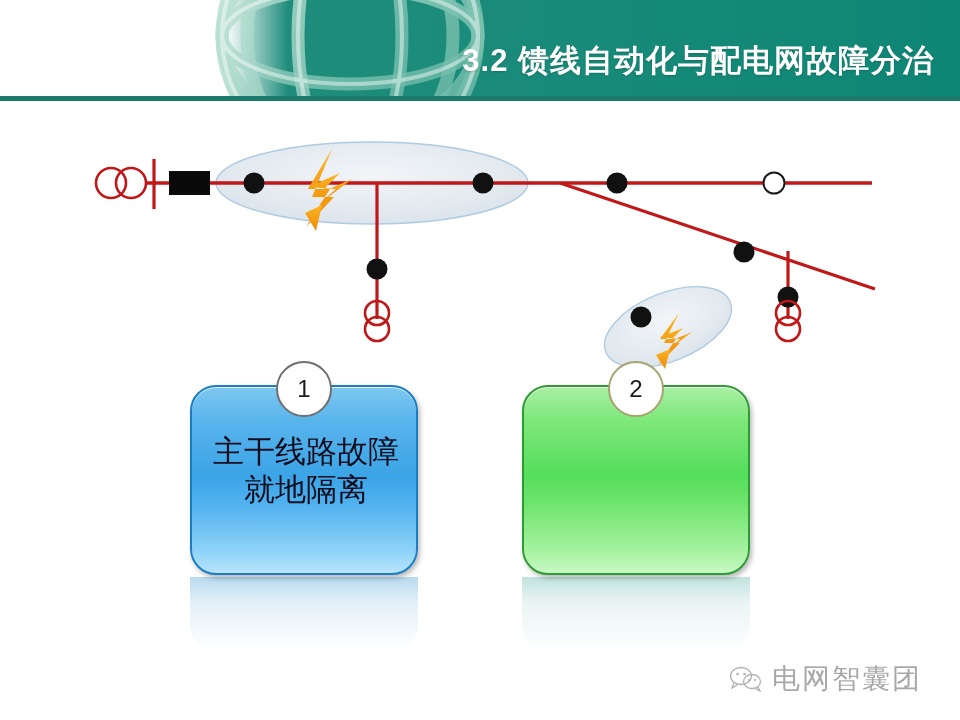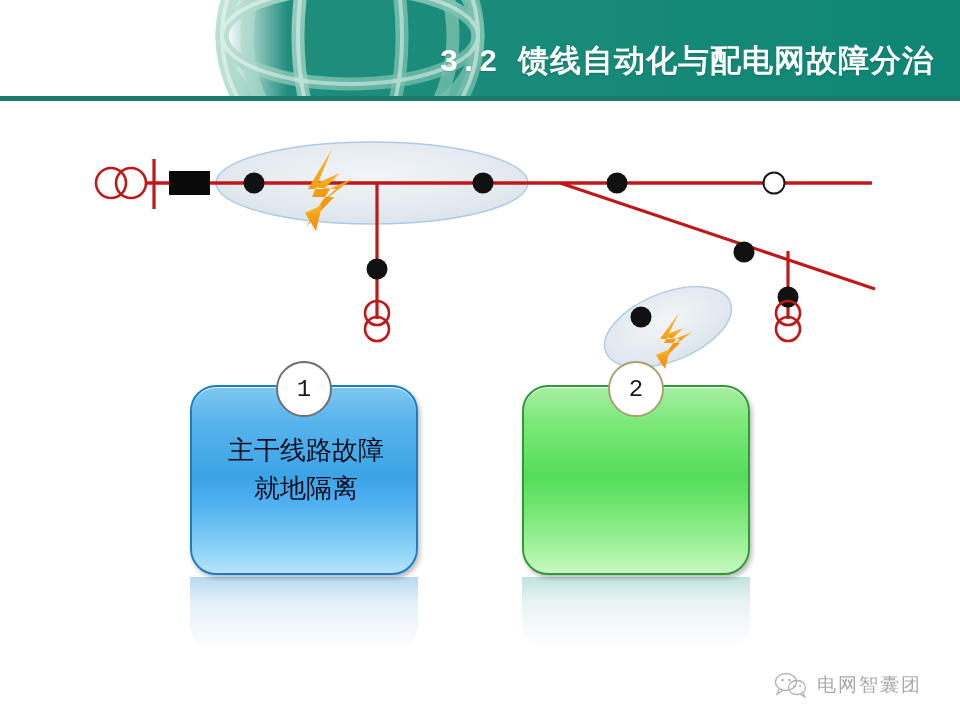--- a/index.html
+++ b/index.html
@@ -6,21 +6,21 @@
     margin: 0;
     padding: 0;
     background: #ffffff;
   }
   #slide {
     position: relative;
     width: 960px;
     height: 720px;
     background: #ffffff;
     overflow: hidden;
-    font-family: Liberation Mono, monospace;
+    font-family: Liberation Sans, sans-serif;
   }
 
   
   #header {
     position: absolute;
     left: 0; top: 0;
     width: 960px;
     height: 101px;
     overflow: hidden;
   }
@@ -64,21 +64,21 @@
     height: 190px;
     border-radius: 26px;
     box-sizing: border-box;
   }
   .callout .label {
     position: absolute;
     left: 0;
     top: 46px;
     width: 228px;
     text-align: center;
-    font-size: 26px;
+    font-size: 31px;
     line-height: 38px;
     color: #0d0d1e;
     font-weight: normal;
     white-space: pre-line;
   }
   #callout-1 {
     left: 190px;
     top: 385px;
     background: linear-gradient(to bottom,
         #7ec8f0 0%, #59b4ec 18%, #3ba4e6 48%,
@@ -145,21 +145,21 @@
   #watermark {
     position: absolute;
     right: 38px;
     bottom: 22px;
     display: flex;
     align-items: center;
     gap: 9px;
     opacity: 0.52;
   }
   #watermark-text {
-    font-size: 19px;
+    font-size: 28px;
     color: #585858;
     letter-spacing: 2px;
   }
 </style>
 </head>
 <body>
 
 <div id="slide">
 
   <div id="header">

